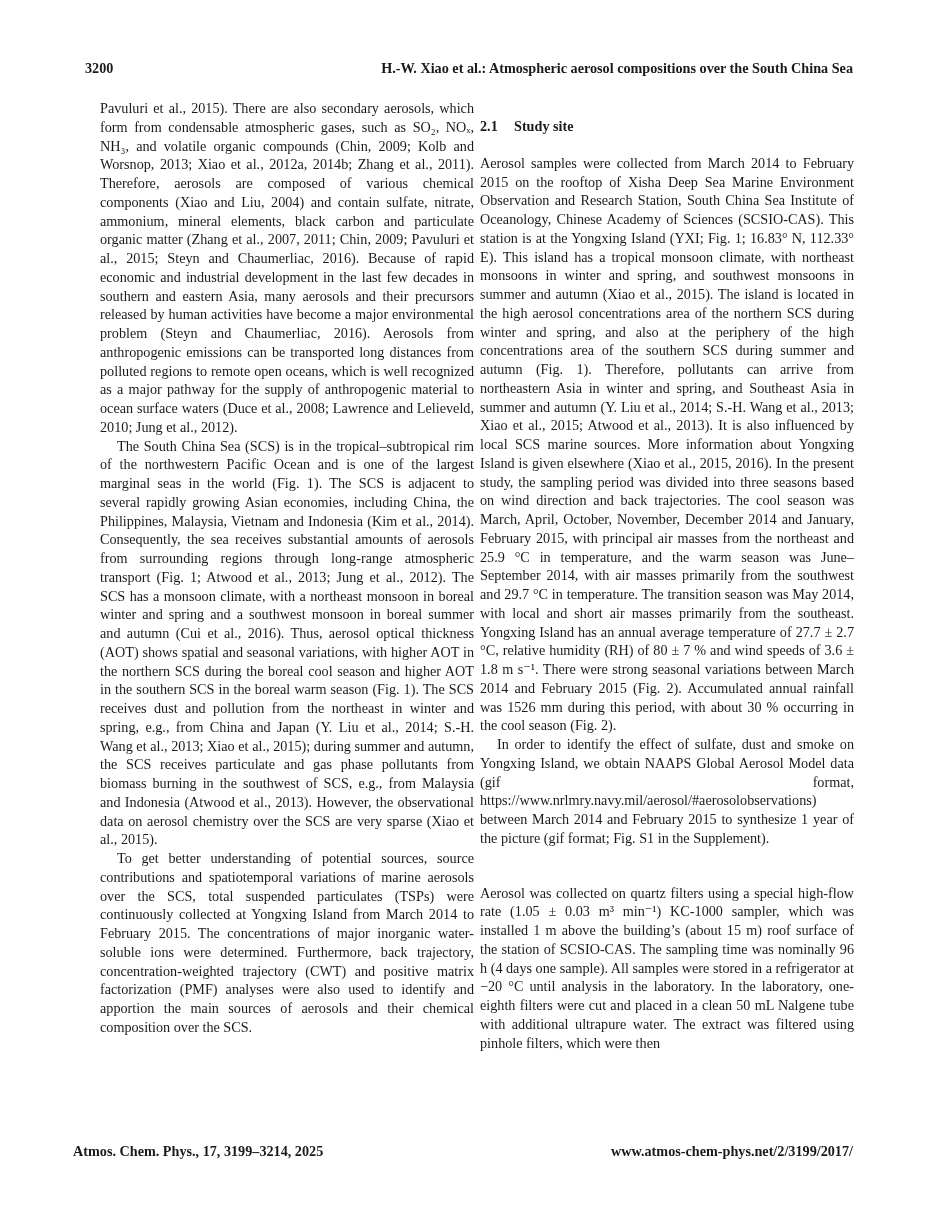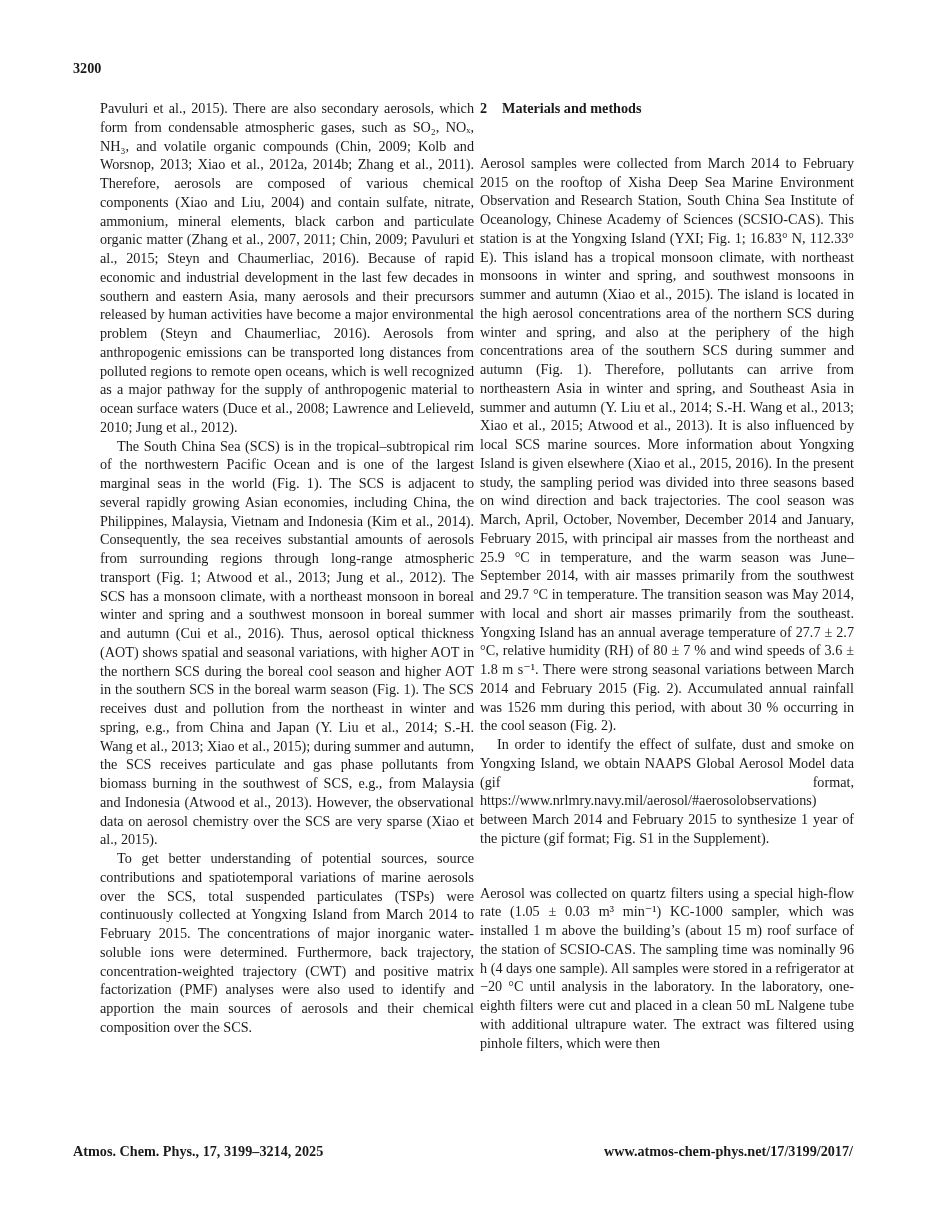--- a/index.html
+++ b/index.html
@@ -1,20 +1,20 @@
 <!DOCTYPE html>
 <html><head>
 <meta charset="utf-8">
 <style>
   html, body { margin: 0; padding: 0; background: #ffffff; }
   body { width: 925px; height: 1221px; position: relative; overflow: hidden;
          font-family: "Liberation Serif", "DejaVu Serif", serif; color: #1a1a1a; }
   .header { position: absolute; top: 60px; left: 73px; width: 780px; height: 20px;
             font-weight: bold; font-size: 14.2px; }
-  .header .pg { position: absolute; left: 0; top: 0; }
+  .header .pg { position: absolute; left: 12px; top: 0; }
   .header .rt { position: absolute; right: 0; top: 0; }
   .col { position: absolute; top: 99px; width: 374px; font-size: 14.2px; line-height: 18.75px;
          text-align: justify; hyphens: manual; }
   .col.left { left: 73px; margin-left: 27px; }
   .col.right { left: 480px; }
   .col p { margin: 0; }
   .col p.ind { text-indent: 17px; }
   .sec { font-weight: bold; margin: 0; font-size: 14.2px; }
   .sec .num { display: inline-block; width: 22px; }
   .sub .num { width: 34px; }
@@ -23,37 +23,38 @@
   .gap-c { height: 18px; }
   .footer { position: absolute; top: 1143px; left: 73px; width: 780px; font-weight: bold; font-size: 14.2px; }
   .footer .l { position: absolute; left: 0; }
   .footer .r { position: absolute; right: 0; }
 </style>
 </head>
 <body>
 
 <div class="header">
   <span class="pg">3200</span>
+  <span class="rt">H.-W. Xiao et al.: Atmospheric aerosol compositions over the South China Sea</span>
 </div>
 
 <div class="col left">
   <p>Pavuluri et al., 2015). There are also secondary aerosols, which form from condensable atmospheric gases, such as SO₂, NOₓ, NH₃, and volatile organic compounds (Chin, 2009; Kolb and Worsnop, 2013; Xiao et al., 2012a, 2014b; Zhang et al., 2011). Therefore, aerosols are composed of various chemical components (Xiao and Liu, 2004) and contain sulfate, nitrate, ammonium, mineral elements, black carbon and particulate organic matter (Zhang et al., 2007, 2011; Chin, 2009; Pavuluri et al., 2015; Steyn and Chaumerliac, 2016). Because of rapid economic and industrial development in the last few decades in southern and eastern Asia, many aerosols and their precursors released by human activities have become a major environmental problem (Steyn and Chaumerliac, 2016). Aerosols from anthropogenic emissions can be transported long distances from polluted regions to remote open oceans, which is well recognized as a major pathway for the supply of anthropogenic material to ocean surface waters (Duce et al., 2008; Lawrence and Lelieveld, 2010; Jung et al., 2012).</p>
   <p class="ind">The South China Sea (SCS) is in the tropical–subtropical rim of the northwestern Pacific Ocean and is one of the largest marginal seas in the world (Fig. 1). The SCS is adjacent to several rapidly growing Asian economies, including China, the Philippines, Malaysia, Vietnam and Indonesia (Kim et al., 2014). Consequently, the sea receives substantial amounts of aerosols from surrounding regions through long-range atmospheric transport (Fig. 1; Atwood et al., 2013; Jung et al., 2012). The SCS has a monsoon climate, with a northeast monsoon in boreal winter and spring and a southwest monsoon in boreal summer and autumn (Cui et al., 2016). Thus, aerosol optical thickness (AOT) shows spatial and seasonal variations, with higher AOT in the northern SCS during the boreal cool season and higher AOT in the southern SCS in the boreal warm season (Fig. 1). The SCS receives dust and pollution from the northeast in winter and spring, e.g., from China and Japan (Y. Liu et al., 2014; S.-H. Wang et al., 2013; Xiao et al., 2015); during summer and autumn, the SCS receives particulate and gas phase pollutants from biomass burning in the southwest of SCS, e.g., from Malaysia and Indonesia (Atwood et al., 2013). However, the observational data on aerosol chemistry over the SCS are very sparse (Xiao et al., 2015).</p>
   <p class="ind">To get better understanding of potential sources, source contributions and spatiotemporal variations of marine aerosols over the SCS, total suspended particulates (TSPs) were continuously collected at Yongxing Island from March 2014 to February 2015. The concentrations of major inorganic water-soluble ions were determined. Furthermore, back trajectory, concentration-weighted trajectory (CWT) and positive matrix factorization (PMF) analyses were also used to identify and apportion the main sources of aerosols and their chemical composition over the SCS.</p>
 </div>
 
 <div class="col right">
-  <h2 class="sec">
-    <span class="num">2</span><span>Materials and methods</span>
-  </h2>
   <div class="gap-a"></div>
+  <h3 class="sec sub">
+    <span class="num">2.1</span><span>Study site</span>
+  </h3>
   <div class="gap-b"></div>
   <p>Aerosol samples were collected from March 2014 to February 2015 on the rooftop of Xisha Deep Sea Marine Environment Observation and Research Station, South China Sea Institute of Oceanology, Chinese Academy of Sciences (SCSIO-CAS). This station is at the Yongxing Island (YXI; Fig. 1; 16.83° N, 112.33° E). This island has a tropical monsoon climate, with northeast monsoons in winter and spring, and southwest monsoons in summer and autumn (Xiao et al., 2015). The island is located in the high aerosol concentrations area of the northern SCS during winter and spring, and also at the periphery of the high concentrations area of the southern SCS during summer and autumn (Fig. 1). Therefore, pollutants can arrive from northeastern Asia in winter and spring, and Southeast Asia in summer and autumn (Y. Liu et al., 2014; S.-H. Wang et al., 2013; Xiao et al., 2015; Atwood et al., 2013). It is also influenced by local SCS marine sources. More information about Yongxing Island is given elsewhere (Xiao et al., 2015, 2016). In the present study, the sampling period was divided into three seasons based on wind direction and back trajectories. The cool season was March, April, October, November, December 2014 and January, February 2015, with principal air masses from the northeast and 25.9 °C in temperature, and the warm season was June–September 2014, with air masses primarily from the southwest and 29.7 °C in temperature. The transition season was May 2014, with local and short air masses primarily from the southeast. Yongxing Island has an annual average temperature of 27.7 ± 2.7 °C, relative humidity (RH) of 80 ± 7 % and wind speeds of 3.6 ± 1.8 m s⁻¹. There were strong seasonal variations between  March 2014 and February 2015 (Fig. 2). Accumulated annual rainfall was 1526 mm during this period, with about 30 % occurring in the cool season (Fig. 2).</p>
   <p class="ind">In order to identify the effect of sulfate, dust and smoke on Yongxing Island, we obtain NAAPS Global Aerosol Model data (gif format, https://www.nrlmry.navy.mil/aerosol/#aerosolobservations) between March 2014 and February 2015 to synthesize 1 year of the picture (gif format; Fig. S1 in the Supplement).</p>
   <div class="gap-c"></div>
   <div class="gap-b"></div>
   <p>Aerosol was collected on quartz filters using a special high-flow rate (1.05 ± 0.03 m³ min⁻¹) KC-1000 sampler, which was installed 1 m above the building’s (about 15 m) roof surface of the station of SCSIO-CAS. The sampling time was nominally 96 h (4 days one sample). All samples were stored in a refrigerator at −20 °C until analysis in the laboratory. In the laboratory, one-eighth filters were cut and placed in a clean 50 mL Nalgene tube with additional ultrapure water. The extract was filtered using pinhole filters, which were then</p>
 </div>
 
 <div class="footer">
   <span class="l">Atmos. Chem. Phys., 17, 3199–3214, 2025</span>
-  <span class="r">www.atmos-chem-phys.net/17/3199/2017/</span>
+  <span class="r">www.atmos-chem-phys.net/2/3199/2017/</span>
 </div>
 
 </body></html>

